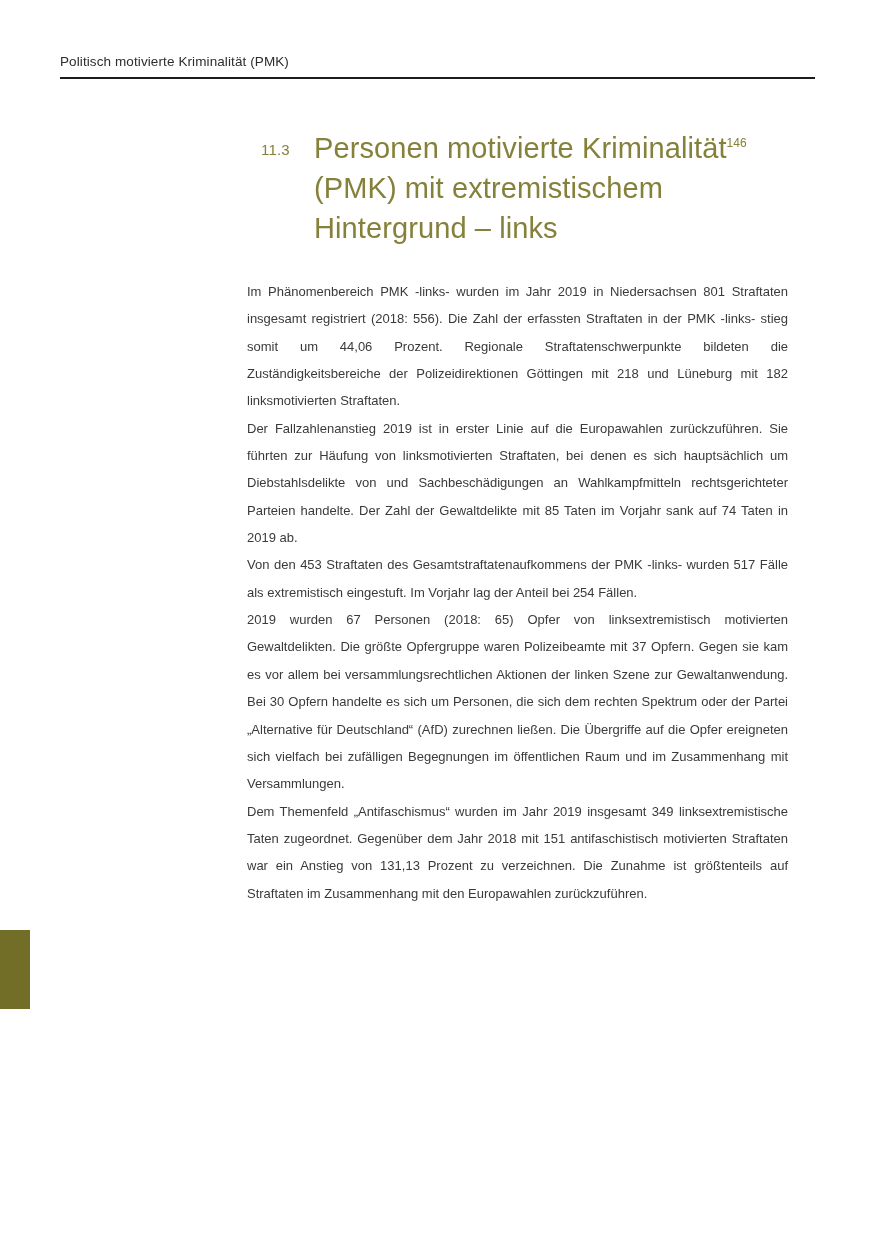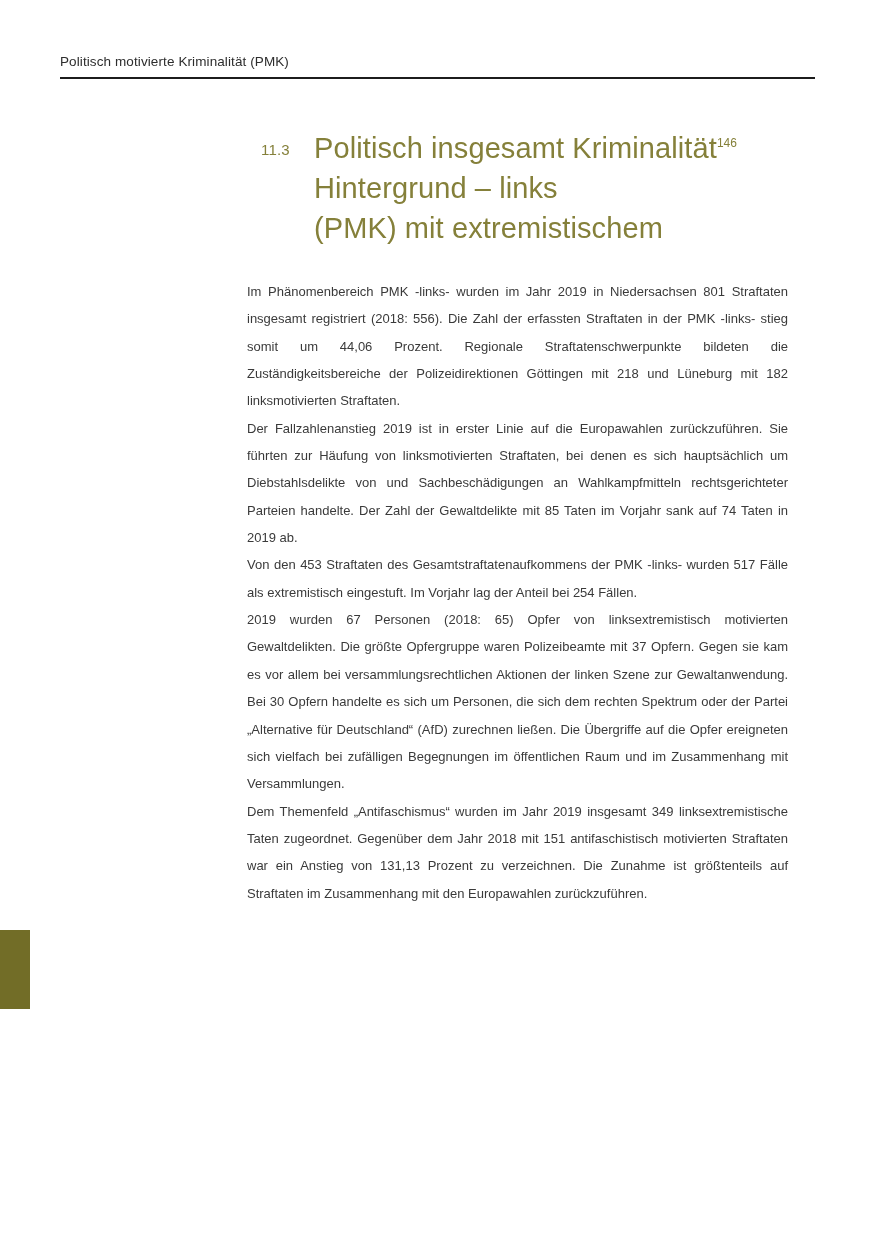--- a/index.html
+++ b/index.html
@@ -124,23 +124,23 @@
   <div class="running-head">Politisch motivierte Kriminalität (PMK)</div>
   <div class="head-rule"></div>
 
   <div class="chapter-marker"></div>
 
   <div class="content">
 
     <h1 class="section-heading">
       <span class="section-number">11.3</span>
       <span class="section-title">
-        <span>Politisch insgesamt Kriminalität</span><sup>146</sup>
+        <span>Personen motivierte Kriminalität</span><sup>146</sup>
+        <span class="tline">(PMK) mit extremistischem</span>
         <span class="tline">Hintergrund – links</span>
-        <span class="tline">(PMK) mit extremistischem</span>
       </span>
     </h1>
 
     <div class="body-text">
       <p>Im Phänomenbereich PMK -links- wurden im Jahr 2019 in Niedersachsen 801 Straftaten insgesamt registriert (2018: 556). Die Zahl der erfassten Straftaten in der PMK -links- stieg somit um 44,06 Prozent. Regionale Straftatenschwerpunkte bildeten die Zuständigkeitsbereiche der Polizeidirektionen Göttingen mit 218 und Lüneburg mit 182 linksmotivierten Straftaten.</p>
       <p>Der Fallzahlenanstieg 2019 ist in erster Linie auf die Europawahlen zurückzuführen. Sie führten zur Häufung von linksmotivierten Straftaten, bei denen es sich hauptsächlich um Diebstahlsdelikte von und Sachbeschädigungen an Wahlkampfmitteln rechtsgerichteter Parteien handelte. Der Zahl der Gewaltdelikte mit 85 Taten im Vorjahr sank auf 74 Taten in 2019 ab.</p>
       <p>Von den 453 Straftaten des Gesamtstraftatenaufkommens der PMK -links- wurden 517 Fälle als extremistisch eingestuft. Im Vorjahr lag der Anteil bei 254 Fällen.</p>
       <p>2019 wurden 67 Personen (2018: 65) Opfer von linksextremistisch motivierten Gewaltdelikten. Die größte Opfergruppe waren Polizeibeamte mit 37 Opfern. Gegen sie kam es vor allem bei versammlungsrechtlichen Aktionen der linken Szene zur Gewaltanwendung. Bei 30 Opfern handelte es sich um Personen, die sich dem rechten Spektrum oder der Partei „Alternative für Deutschland“ (AfD) zurechnen ließen. Die Übergriffe auf die Opfer ereigneten sich vielfach bei zufälligen Begegnungen im öffentlichen Raum und im Zusammenhang mit Versammlungen.</p>
       <p>Dem Themenfeld „Antifaschismus“ wurden im Jahr 2019 insgesamt 349 linksextremistische Taten zugeordnet. Gegenüber dem Jahr 2018 mit 151 antifaschistisch motivierten Straftaten war ein Anstieg von 131,13 Prozent zu verzeichnen. Die Zunahme ist größtenteils auf Straftaten im Zusammenhang mit den Europawahlen zurückzuführen.</p>
     </div>

